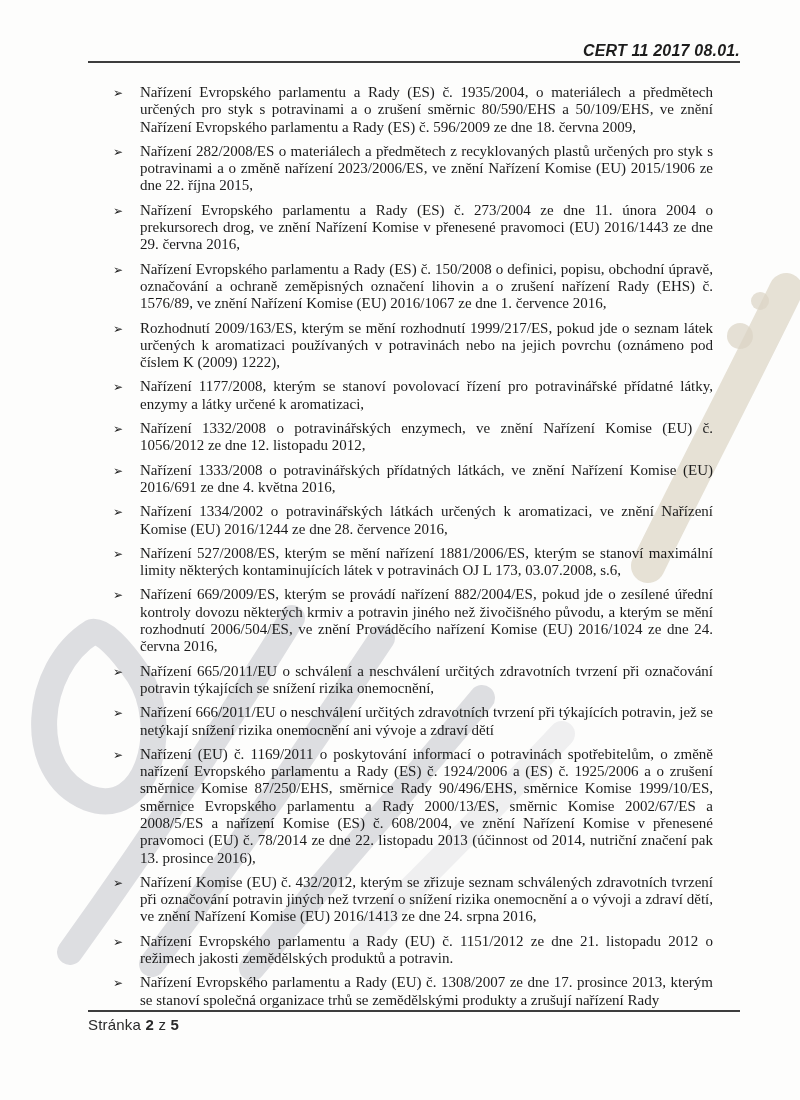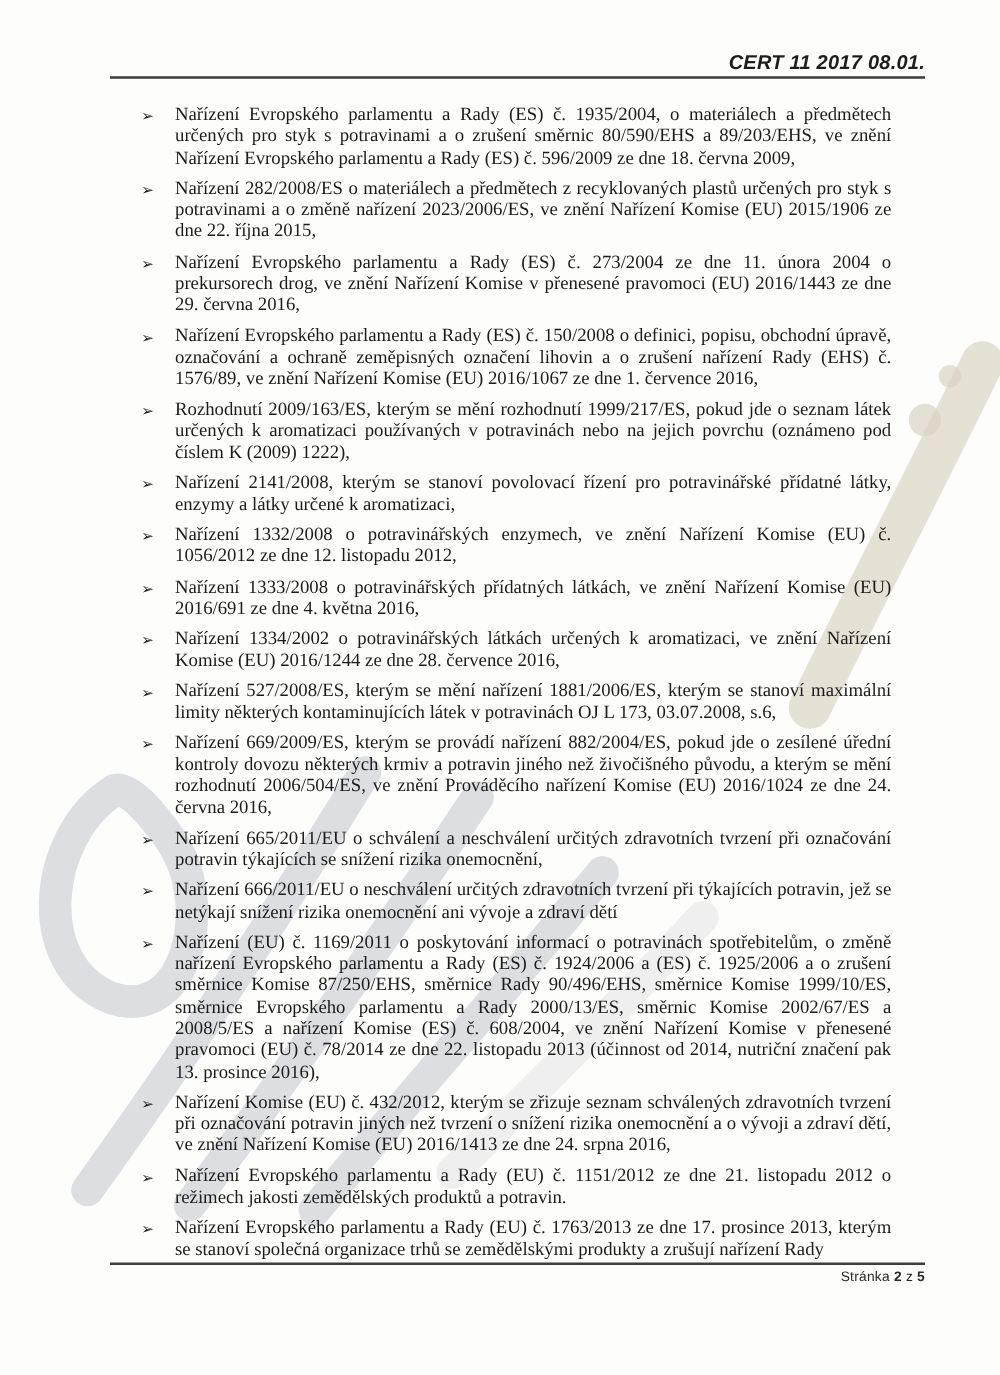--- a/index.html
+++ b/index.html
@@ -52,23 +52,23 @@
     font-size:15px;line-height:17.3px;
     text-align:justify;color:#1b1b1b;
   }
   .item-text b{font-weight:normal;}
   
   .ftr{
     left:88px;right:60px;top:1010px;
   }
   .ftr-rule{border-top:2px solid #3d3d3d;}
   .page-num{
-    margin-top:4px;text-align:right;
+    margin-top:4px;text-align:left;
     font-family:"Liberation Sans", sans-serif;
-    font-size:11px;color:#2a2a2a;letter-spacing:.2px;
+    font-size:15px;color:#2a2a2a;letter-spacing:.2px;
   }
   .page-num b{font-weight:bold;}
 </style>
 </head>
 <body>
 
 <div class="page">
 
   <svg class="watermark" viewBox="0 0 800 1100" width="800" height="1100" aria-hidden="true">
     <g fill="none" stroke="var(--wm-gray,#c9cad0)" stroke-width="26" stroke-linecap="round" opacity="0.6">
@@ -88,21 +88,21 @@
   </svg>
 
   <header class="layer hdr">
     <div class="doc-code">CERT 11 2017 08.01.</div>
     <div class="hdr-rule"></div>
   </header>
 
   <main class="layer list" id="list">
     <div class="item">
       <span class="bullet">➢</span>
-      <p class="item-text"><b>Nařízení Evropského parlamentu a Rady (ES) č. 1935/2004</b><span>, o materiálech a předmětech určených pro styk s potravinami a o zrušení směrnic 80/590/EHS a 89/203/EHS, ve znění Nařízení Evropského parlamentu a Rady (ES) č. </span><b>596/2009</b><span> ze dne 18. června 2009,</span></p>
+      <p class="item-text"><b>Nařízení Evropského parlamentu a Rady (ES) č. 1935/2004</b><span>, o materiálech a předmětech určených pro styk s potravinami a o zrušení směrnic 80/590/EHS a 50/109/EHS, ve znění Nařízení Evropského parlamentu a Rady (ES) č. </span><b>596/2009</b><span> ze dne 18. června 2009,</span></p>
     </div>
 
     <div class="item">
       <span class="bullet">➢</span>
       <p class="item-text"><b>Nařízení 282/2008/ES</b><span> o materiálech a předmětech z recyklovaných plastů určených pro styk s potravinami a o změně nařízení 2023/2006/ES, ve znění Nařízení Komise (EU) </span><b>2015/1906</b><span> ze dne 22. října 2015,</span></p>
     </div>
 
     <div class="item">
       <span class="bullet">➢</span>
       <p class="item-text"><b>Nařízení Evropského parlamentu a Rady (ES) č. 273/2004</b><span> ze dne 11. února 2004 o prekursorech drog, ve znění Nařízení Komise v přenesené pravomoci (EU) 2016/1443 ze dne 29. června 2016,</span></p>
@@ -113,21 +113,21 @@
       <p class="item-text"><b>Nařízení Evropského parlamentu a Rady (ES) č. 150/2008</b><span> o definici, popisu, obchodní úpravě, označování a ochraně zeměpisných označení lihovin a o zrušení nařízení Rady (EHS) č. 1576/89, ve znění Nařízení Komise (EU) 2016/1067 ze dne 1. července 2016,</span></p>
     </div>
 
     <div class="item">
       <span class="bullet">➢</span>
       <p class="item-text"><b>Rozhodnutí 2009/163/ES</b><span>, kterým se mění rozhodnutí 1999/217/ES, pokud jde o seznam látek určených k aromatizaci používaných v potravinách nebo na jejich povrchu (oznámeno pod číslem K (2009) 1222),</span></p>
     </div>
 
     <div class="item">
       <span class="bullet">➢</span>
-      <p class="item-text"><b>Nařízení 2141/2008,</b><span> kterým se stanoví povolovací řízení pro potravinářské přídatné látky, enzymy a látky určené k aromatizaci,</span></p>
+      <p class="item-text"><b>Nařízení 1177/2008,</b><span> kterým se stanoví povolovací řízení pro potravinářské přídatné látky, enzymy a látky určené k aromatizaci,</span></p>
     </div>
 
     <div class="item">
       <span class="bullet">➢</span>
       <p class="item-text"><b>Nařízení 1332/2008</b><span> o potravinářských enzymech, ve znění Nařízení Komise (EU) č. </span><b>1056/2012</b><span> ze dne 12. listopadu 2012,</span></p>
     </div>
 
     <div class="item">
       <span class="bullet">➢</span>
       <p class="item-text"><b>Nařízení 1333/2008</b><span> o potravinářských přídatných látkách, ve znění Nařízení Komise (EU) </span><b>2016/691</b><span> ze dne 4. května 2016,</span></p>
@@ -168,21 +168,21 @@
       <p class="item-text"><b>Nařízení Komise (EU) č. 432/2012,</b><span> kterým se zřizuje seznam schválených zdravotních tvrzení při označování potravin jiných než tvrzení o snížení rizika onemocnění a o vývoji a zdraví dětí, ve znění Nařízení Komise (EU) </span><b>2016/1413</b><span> ze dne 24. srpna 2016,</span></p>
     </div>
 
     <div class="item">
       <span class="bullet">➢</span>
       <p class="item-text"><b>Nařízení Evropského parlamentu a Rady (EU) č. 1151/2012</b><span> ze dne 21. listopadu 2012 o režimech jakosti zemědělských produktů a potravin.</span></p>
     </div>
 
     <div class="item">
       <span class="bullet">➢</span>
-      <p class="item-text"><b>Nařízení Evropského parlamentu a Rady (EU) č. 1763/2013</b><span> ze dne 17. prosince 2013, kterým se stanoví společná organizace trhů se zemědělskými produkty a zrušují nařízení Rady</span></p>
+      <p class="item-text"><b>Nařízení Evropského parlamentu a Rady (EU) č. 1308/2007</b><span> ze dne 17. prosince 2013, kterým se stanoví společná organizace trhů se zemědělskými produkty a zrušují nařízení Rady</span></p>
     </div>
   </main>
 
   <footer class="layer ftr">
     <div class="ftr-rule"></div>
     <div class="page-num">
       <span>Stránka</span>
       <b>2</b>
       <span>z</span>
       <b>5</b>

